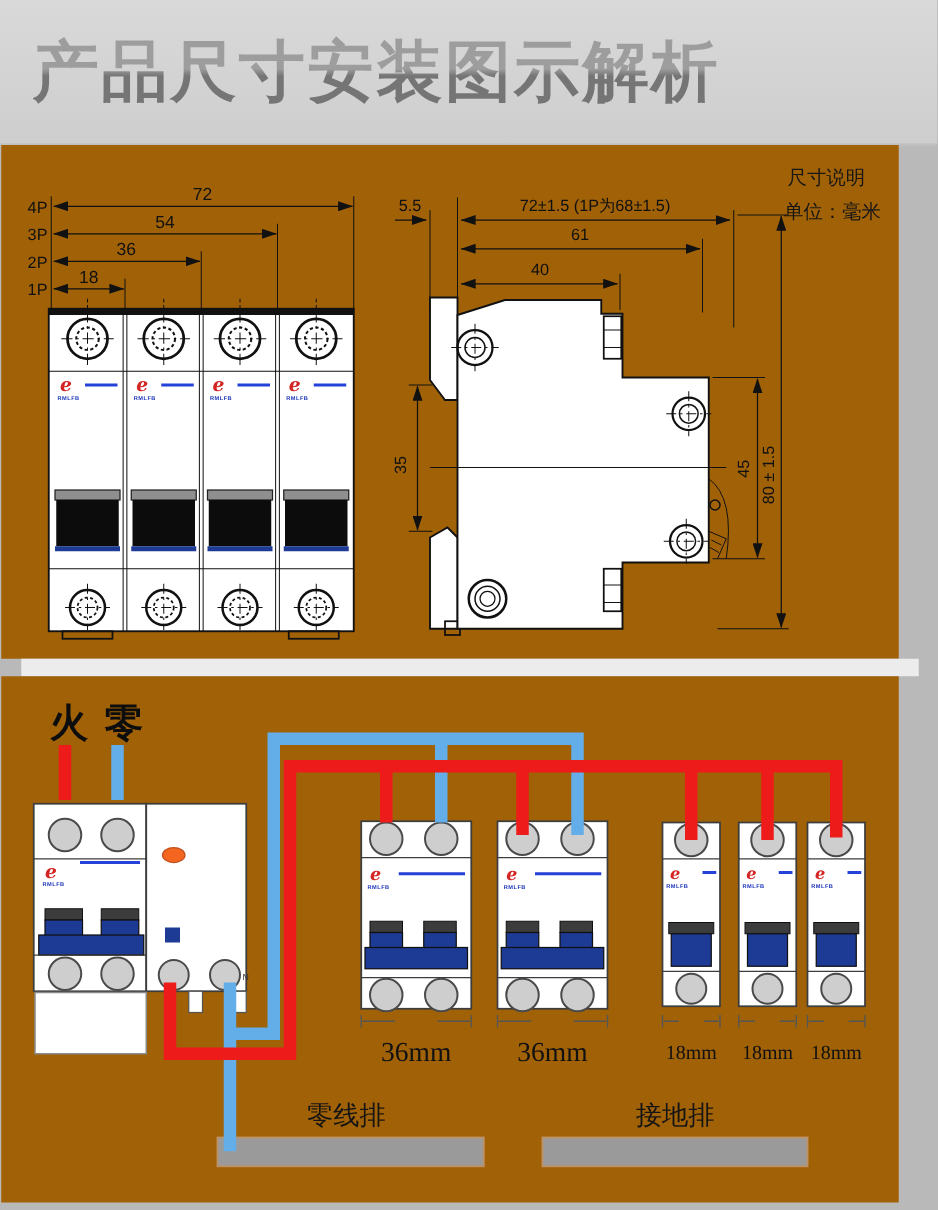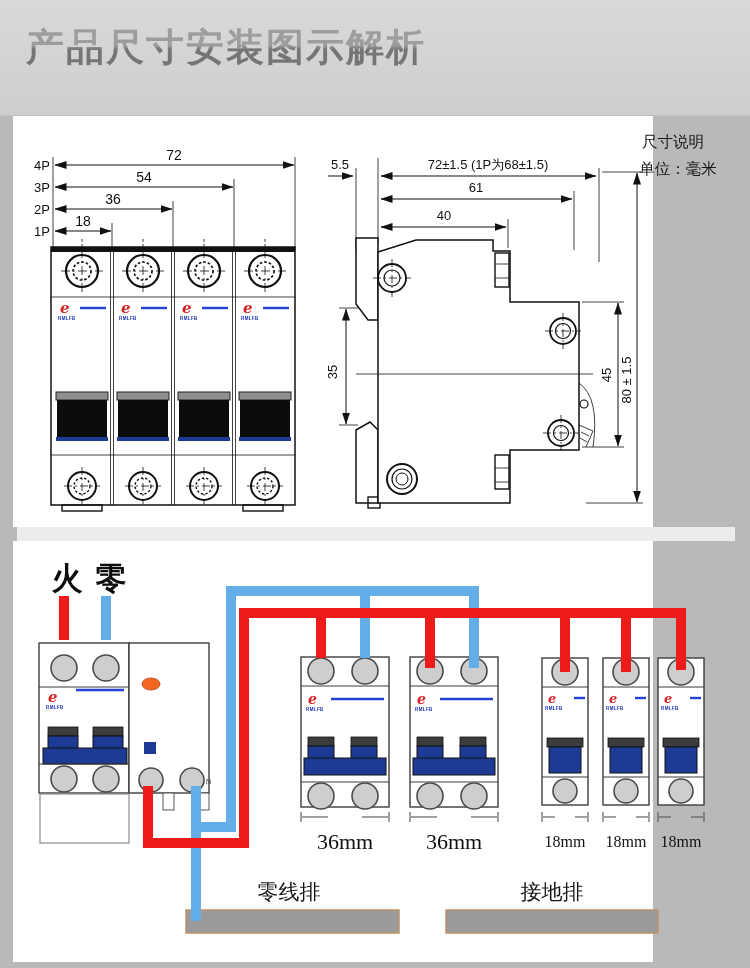--- a/index.html
+++ b/index.html
@@ -8,28 +8,28 @@
     background:#b9b9b9;
     font-family:"Liberation Sans", sans-serif;
   }
   .header{
     position:absolute;left:0;top:0;width:750px;height:115px;
     background:linear-gradient(#d9d9d9,#cecece);
     border-bottom:2px solid #bfbfbf;
   }
   .title{
     position:absolute;left:26px;top:22px;
-    font-size:38px;font-weight:bold;letter-spacing:2px;
+    font-size:53px;font-weight:bold;letter-spacing:2px;
     color:#868686;
     background:linear-gradient(#9d9d9d 46%,#757575 54%);
     -webkit-background-clip:text;background-clip:text;
     -webkit-text-fill-color:transparent;
     text-shadow:none;white-space:nowrap;
   }
-  .panel{position:absolute;left:13px;width:640px;background:#ffffff;}
+  .panel{position:absolute;left:1px;width:718px;background:#a16207;}
   .panel1{top:116px;height:411px;}
   .gapband{position:absolute;left:17px;top:527px;width:718px;height:14px;background:#ececec;}
   .panel2{top:541px;height:421px;}
   svg{display:block;}
   svg text{font-family:"Liberation Sans", sans-serif;fill:#111;}
   text.dim{font-size:14px;}
   text.dimv{font-size:13px;}
   text.polelabel{font-size:13px;}
   text.note{font-size:15.5px;fill:#161616;}
   text.cjk-big{font-size:31px;font-weight:bold;fill:#0d0d0d;}

